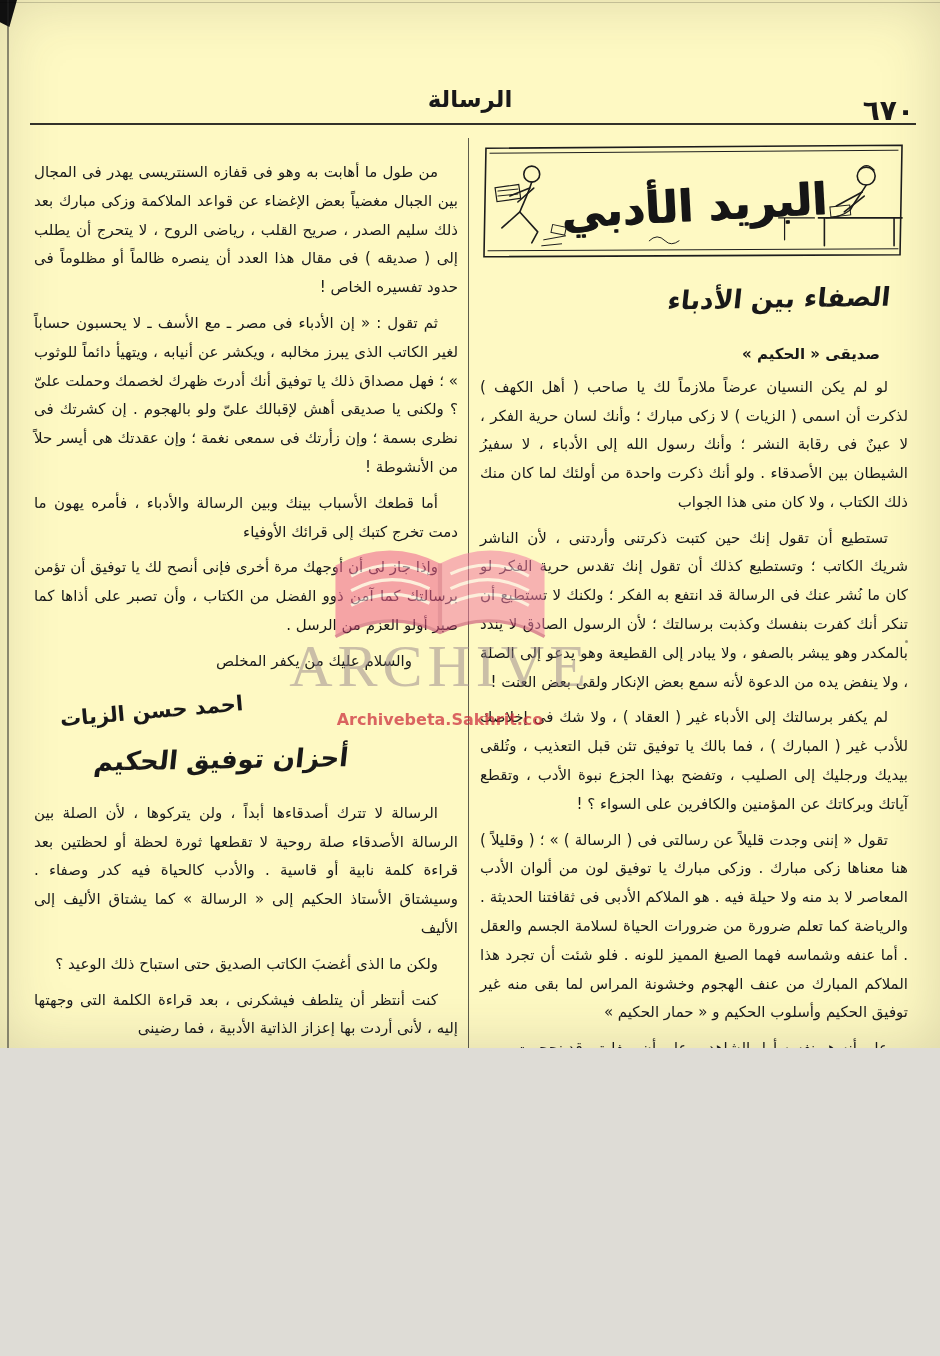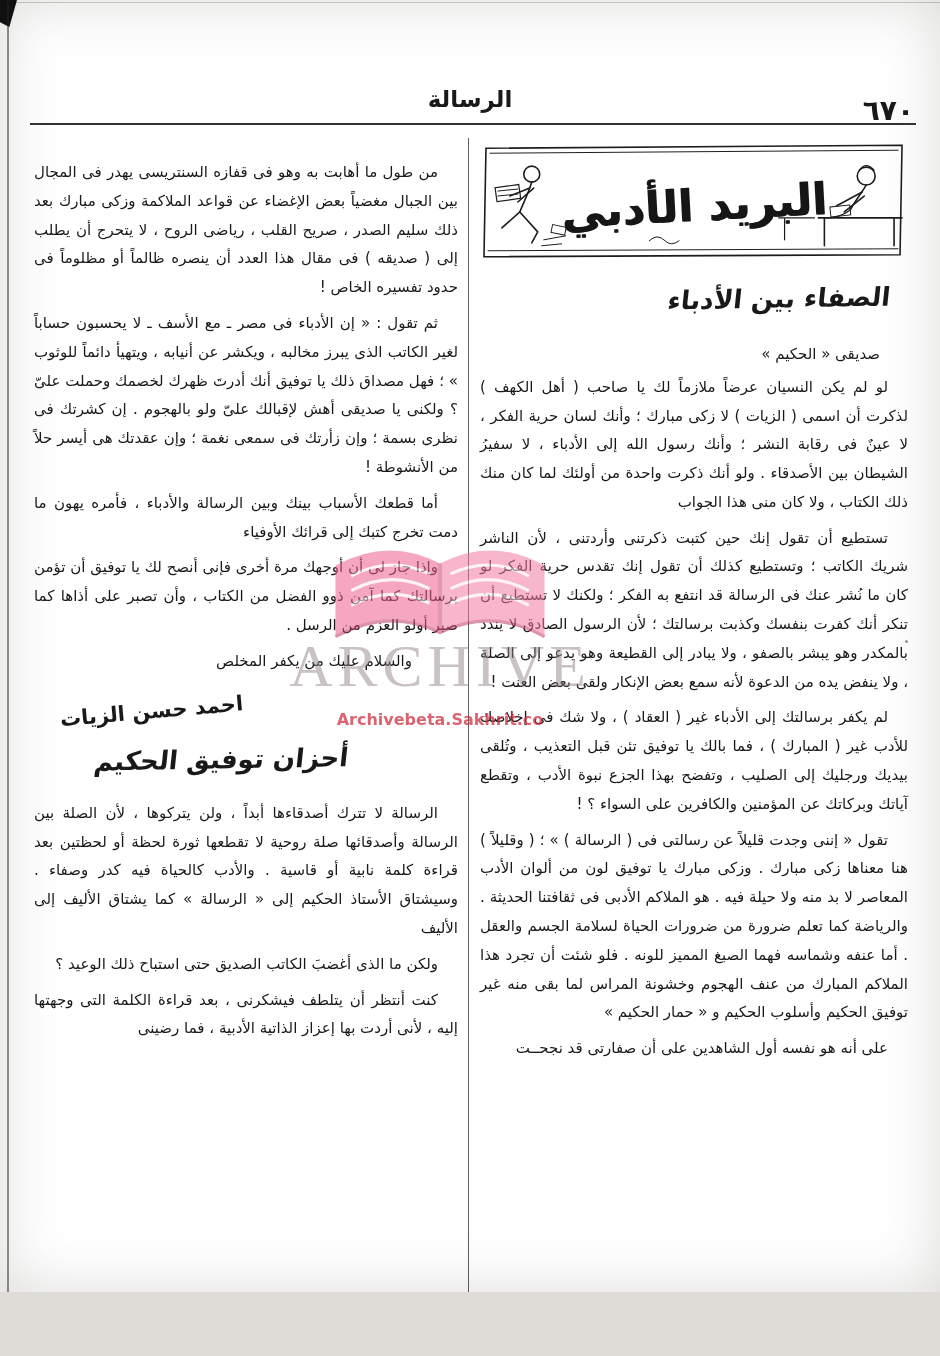--- a/index.html
+++ b/index.html
@@ -1,17 +1,17 @@
 <!DOCTYPE html>
 <html lang="ar"><head>
 <meta charset="utf-8">
 <style>
   html,body{margin:0;padding:0;}
   body{width:940px;height:1356px;background:#dedcd6;font-family:"DejaVu Sans",sans-serif;}
-  .page{position:relative;width:940px;height:1292px;background:#ffffff;overflow:hidden;color:#191919;
+  .page{position:relative;width:940px;height:1048px;background:#fef9c3;overflow:hidden;color:#191919;
         box-shadow:inset 0 0 60px rgba(60,55,45,.18);}
   
   .blob-tl{position:absolute;top:0;left:0;width:17px;height:27px;background:#101010;
            clip-path:polygon(0 0,100% 0,55% 100%,0 82%);}
   .edge-left{position:absolute;left:7px;top:0;bottom:0;width:2px;background:rgba(35,35,35,.5);}
   .edge-top{position:absolute;top:2px;left:0;right:0;height:1px;background:rgba(0,0,0,.18);}
   .speck{position:absolute;width:3px;height:3px;border-radius:50%;background:rgba(40,40,40,.5);}
 
   
   .masthead{position:absolute;top:86px;left:0;right:0;text-align:center;font-size:23px;font-weight:bold;
@@ -29,21 +29,21 @@
   
   .banner{position:relative;width:100%;height:122px;margin-bottom:14px;}
   .banner svg{position:absolute;inset:0;width:100%;height:100%;}
   .banner-title{position:absolute;top:24px;left:0;right:0;text-align:center;font-size:44px;font-weight:bold;
                 transform:rotate(-3deg);letter-spacing:-1px;color:#161616;text-shadow:1px 0 0 #161616;}
 
   .section-heading{font-size:26px;font-weight:bold;margin:12px 0 14px;transform:skewX(-7deg) rotate(-1deg);
                    text-indent:0;}
   .heading-right{padding-right:18px;}
   .heading-left{padding-right:110px;}
-  .salutation{padding-right:28px;font-weight:normal;text-indent:0 !important;margin-bottom:4px !important;}
+  .salutation{padding-right:28px;font-weight:bold;text-indent:0 !important;margin-bottom:4px !important;}
   .closing{text-indent:46px !important;margin-top:4px !important;}
   .signature{padding-right:215px;font-size:21px;font-weight:bold;transform:rotate(-5deg);
              margin:6px 0 10px;white-space:nowrap;}
 
   
   .watermark{position:absolute;left:240px;top:538px;width:400px;text-align:center;pointer-events:none;z-index:5;}
   .wm-book{opacity:.55;}
   .wm-title{font-family:"Liberation Serif",serif;font-size:60px;font-weight:normal;letter-spacing:5px;
             color:rgba(150,131,139,.50);margin-top:-26px;line-height:1;}
   .wm-sub{font-size:16px;font-weight:bold;color:rgba(204,42,58,.72);margin-top:14px;}
@@ -108,21 +108,21 @@
   </section>
 
   <section class="col col-left">
     <p>من طول ما أهابت به وهو فى قفازه السنتريسى يهدر فى المجال بين الجبال مغضياً بعض الإغضاء عن قواعد الملاكمة وزكى مبارك بعد ذلك سليم الصدر ، صريح القلب ، رياضى الروح ، لا يتحرج أن يطلب إلى ( صديقه ) فى مقال هذا العدد أن ينصره ظالماً أو مظلوماً فى حدود تفسيره الخاص !</p>
     <p>ثم تقول : « إن الأدباء فى مصر ـ مع الأسف ـ لا يحسبون حساباً لغير الكاتب الذى يبرز مخالبه ، ويكشر عن أنيابه ، ويتهيأ دائماً للوثوب » ؛ فهل مصداق ذلك يا توفيق أنك أدرتَ ظهرك لخصمك وحملت علىّ ؟ ولكنى يا صديقى أهش لإقبالك علىّ ولو بالهجوم . إن كشرتك فى نظرى بسمة ؛ وإن زأرتك فى سمعى نغمة ؛ وإن عقدتك هى أيسر حلاً من الأنشوطة !</p>
     <p>أما قطعك الأسباب بينك وبين الرسالة والأدباء ، فأمره يهون ما دمت تخرج كتبك إلى قرائك الأوفياء</p>
     <p>وإذا جاز لى أن أوجهك مرة أخرى فإنى أنصح لك يا توفيق أن تؤمن برسالتك كما آمن ذوو الفضل من الكتاب ، وأن تصبر على أذاها كما صبر أولو العزم من الرسل .</p>
     <p class="closing">والسلام عليك من يكفر المخلص</p>
     <div class="signature">احمد حسن الزيات</div>
     <div class="section-heading heading-left">أحزان توفيق الحكيم</div>
-    <p>الرسالة لا تترك أصدقاءها أبداً ، ولن يتركوها ، لأن الصلة بين الرسالة وأصدقائها صلة روحية لا تقطعها ثورة لحظة أو لحظتين بعد قراءة كلمة نابية أو قاسية . والأدب كالحياة فيه كدر وصفاء . وسيشتاق الأستاذ الحكيم إلى « الرسالة » كما يشتاق الأليف إلى الأليف</p>
+    <p>الرسالة لا تترك أصدقاءها أبداً ، ولن يتركوها ، لأن الصلة بين الرسالة الأصدقاء صلة روحية لا تقطعها ثورة لحظة أو لحظتين بعد قراءة كلمة نابية أو قاسية . والأدب كالحياة فيه كدر وصفاء . وسيشتاق الأستاذ الحكيم إلى « الرسالة » كما يشتاق الأليف إلى الأليف</p>
     <p>ولكن ما الذى أغضبَ الكاتب الصديق حتى استباح ذلك الوعيد ؟</p>
     <p>كنت أنتظر أن يتلطف فيشكرنى ، بعد قراءة الكلمة التى وجهتها إليه ، لأنى أردت بها إعزاز الذاتية الأدبية ، فما رضينى</p>
   </section>
 
   <div class="watermark">
     <svg class="wm-book" width="230" height="120" viewBox="0 0 220 110" xmlns="http://www.w3.org/2000/svg">
       <path d="M10,92 Q60,64 110,88 L110,22 Q60,-4 10,24 Z" fill="#ee5f8e"></path>
       <path d="M210,92 Q160,64 110,88 L110,22 Q160,-4 210,24 Z" fill="#f27ba3"></path>
       <path d="M25,34 Q62,14 100,32 M25,48 Q62,28 100,46 M25,62 Q62,42 100,60" stroke="#fde8ef" stroke-width="3" fill="none"></path>
       <path d="M120,32 Q158,14 195,34 M120,46 Q158,28 195,48 M120,60 Q158,42 195,62" stroke="#fde8ef" stroke-width="3" fill="none"></path>

